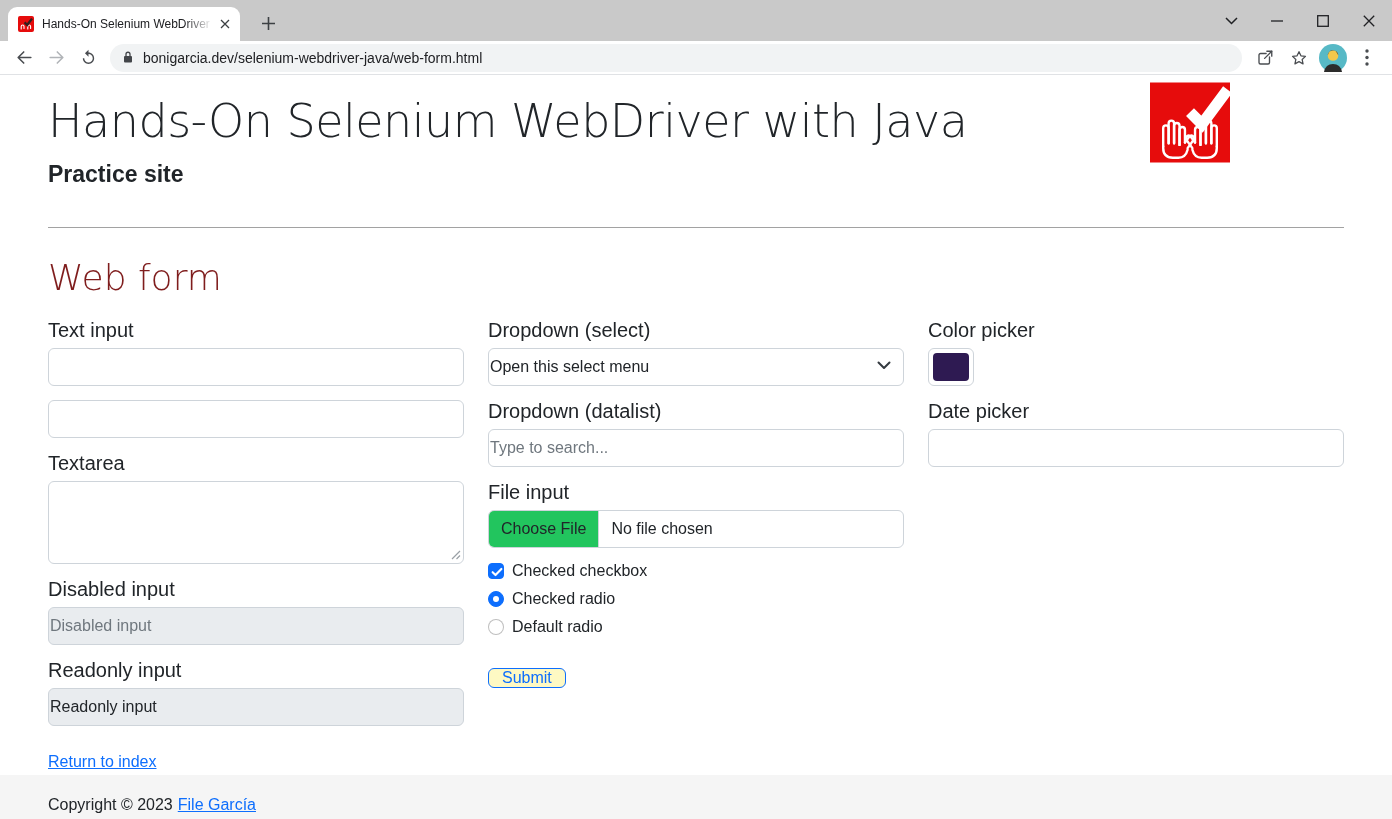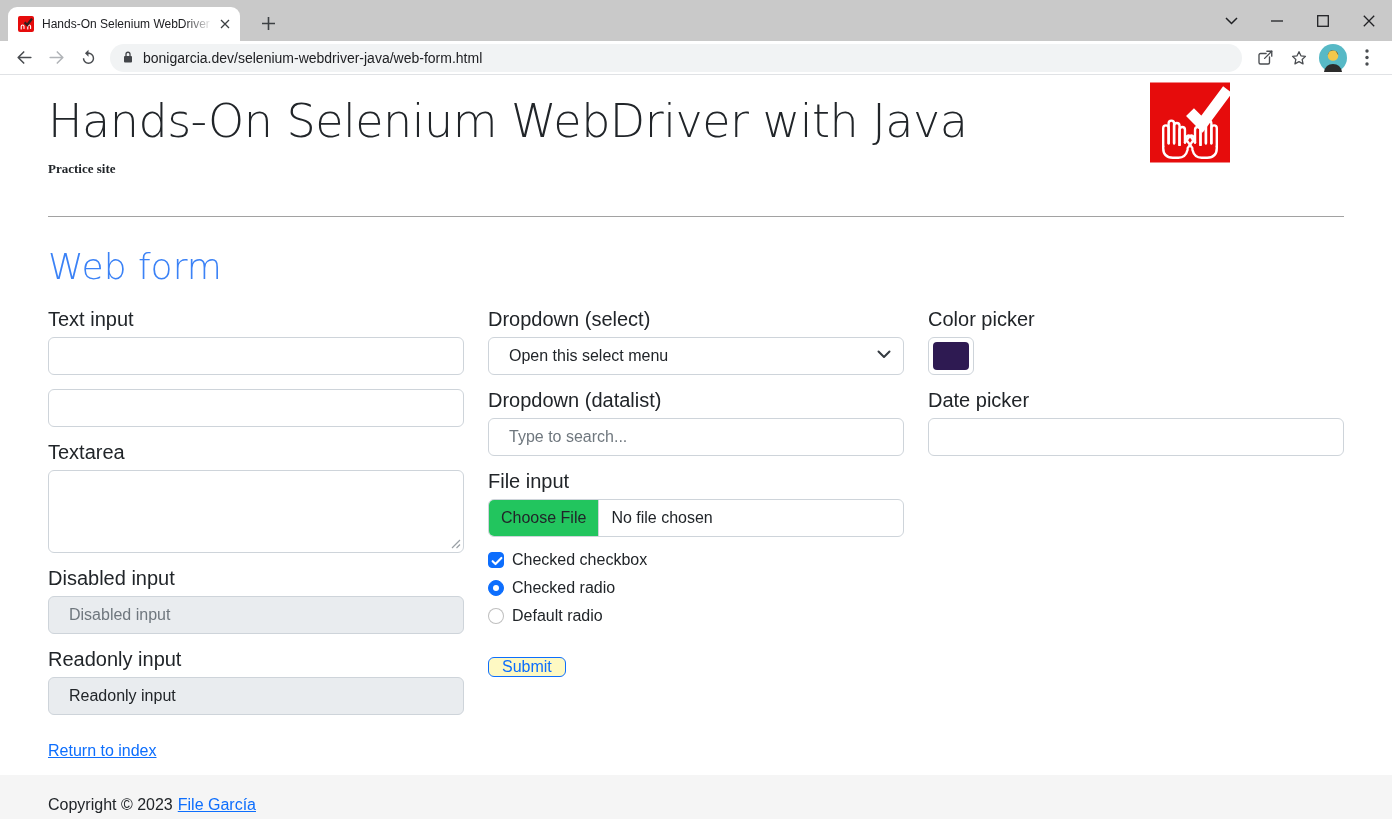--- a/index.html
+++ b/index.html
@@ -46,35 +46,35 @@
     border-radius:50%; margin:0 2px; cursor:pointer; }
 
   
   .page { position:relative; height:744px; background:#ffffff; overflow:hidden; }
   .container { width:1296px; margin:0 auto; position:relative; }
 
   h1.site-title {
     margin:0; padding-top:19px; font-family:"DejaVu Sans","Liberation Sans",sans-serif;
     font-weight:200; font-size:46px; letter-spacing:-0.5px; color:#212529; line-height:1.18;
   }
-  .subtitle { margin-top:13px; font-size:13px; font-weight:700; color:#212529;font-family:Liberation Serif, serif; }
+  .subtitle { margin-top:13px; font-size:23px; font-weight:700; color:#212529; }
   .logo { position:absolute; top:7px; right:114px; width:80px; height:81px; }
   hr.rule { border:none; border-top:1.5px solid #a2a2a2; margin:39px 0 0 0; }
   h2.section-heading {
     margin:29px 0 0 0; font-family:"DejaVu Sans","Liberation Sans",sans-serif;
-    font-weight:200; font-size:36px; color:#3b82f6;
+    font-weight:200; font-size:36px; color:#7f1d1d;
   }
 
   form.webform { margin-top:21px; display:grid; grid-template-columns:repeat(3,1fr); column-gap:24px; }
   .field { margin-bottom:14px; }
   .field > label { display:block; font-size:20px; margin-bottom:6px; color:#212529; }
 
   .ctl {
     width:100%; height:38px; border:1px solid #ced4da; border-radius:6px;
-    padding:0 20px; font-size:16px; color:#212529; background:#fff;
+    padding:0 1px; font-size:16px; color:#212529; background:#fff;
     font-family:"Liberation Sans", sans-serif; outline:none;
   }
   ::placeholder { color:#6f777e; opacity:1; }
   textarea.ctl { height:83px; padding:6px 12px; resize:none; display:block; }
   .ta-wrap { position:relative; }
   .ta-grip { position:absolute; right:3px; bottom:4px; }
   .ctl.gray { background:#e9ecef; }
 
   .selwrap { position:relative; }
   .selwrap .ctl { display:flex; align-items:center; cursor:pointer; }

